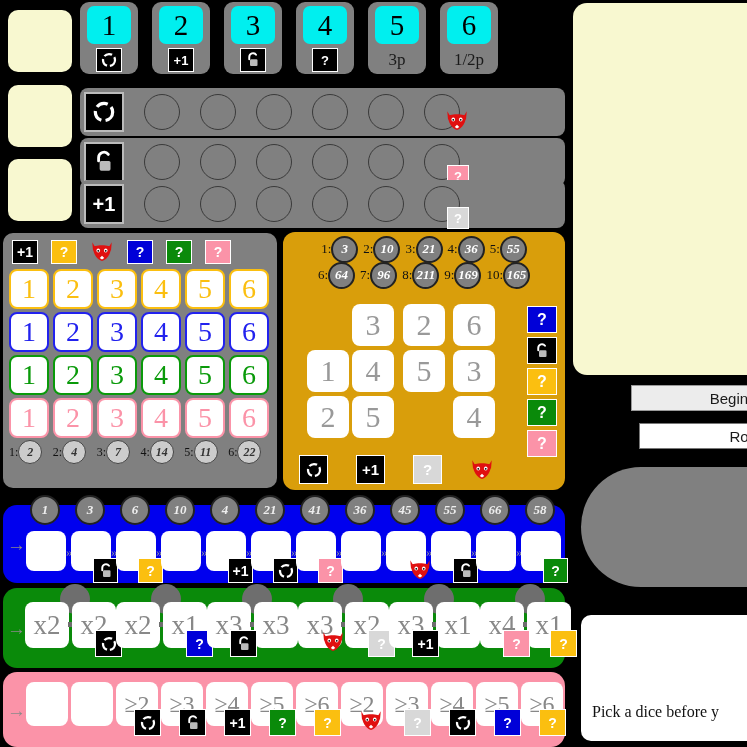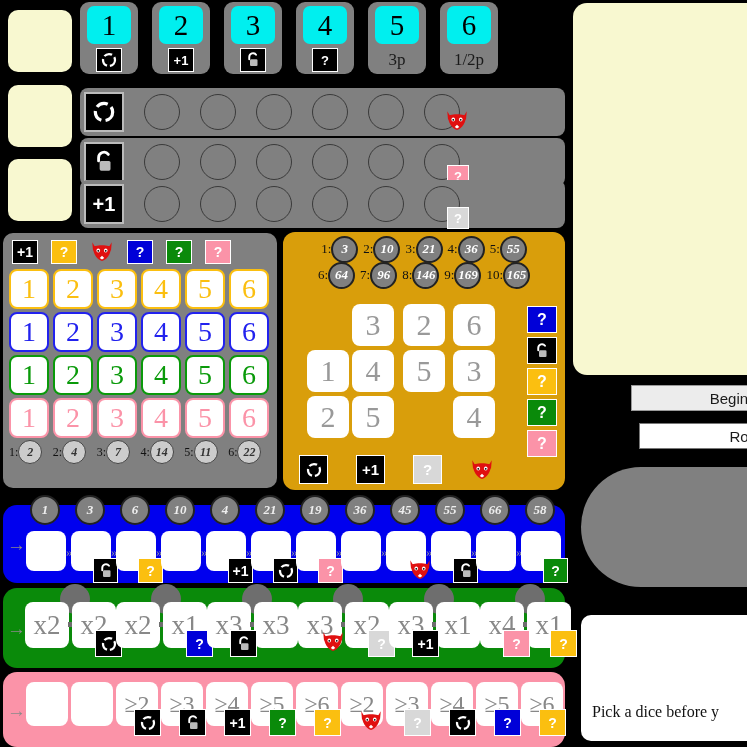--- a/index.html
+++ b/index.html
@@ -428,21 +428,21 @@
           <span class="item">
             <span>6:</span>
             <span class="bubble">64</span>
           </span>
           <span class="item">
             <span>7:</span>
             <span class="bubble">96</span>
           </span>
           <span class="item">
             <span>8:</span>
-            <span class="bubble">146</span>
+            <span class="bubble">211</span>
           </span>
           <span class="item">
             <span>9:</span>
             <span class="bubble">169</span>
           </span>
           <span class="item">
             <span>10:</span>
             <span class="bubble">165</span>
           </span>
         </div>
@@ -532,21 +532,21 @@
           <span class="bubble">21</span>
           <span class="box"></span>
           <span class="sep">»</span>
           <span class="tag"><span class="chip black ">
               <svg width="18" height="18" viewBox="0 0 24 24">
                 <circle cx="12" cy="12" r="8" fill="none" stroke="#fff" stroke-width="3" stroke-dasharray="11 4"></circle>
               </svg>
             </span></span>
         </div>
         <div class="bcell">
-          <span class="bubble">19</span>
+          <span class="bubble">41</span>
           <span class="box"></span>
           <span class="sep">»</span>
           <span class="tag"><span class="chip pink ">?</span></span>
         </div>
         <div class="bcell">
           <span class="bubble">36</span>
           <span class="box"></span>
           <span class="sep">»</span>
         </div>
         <div class="bcell">

